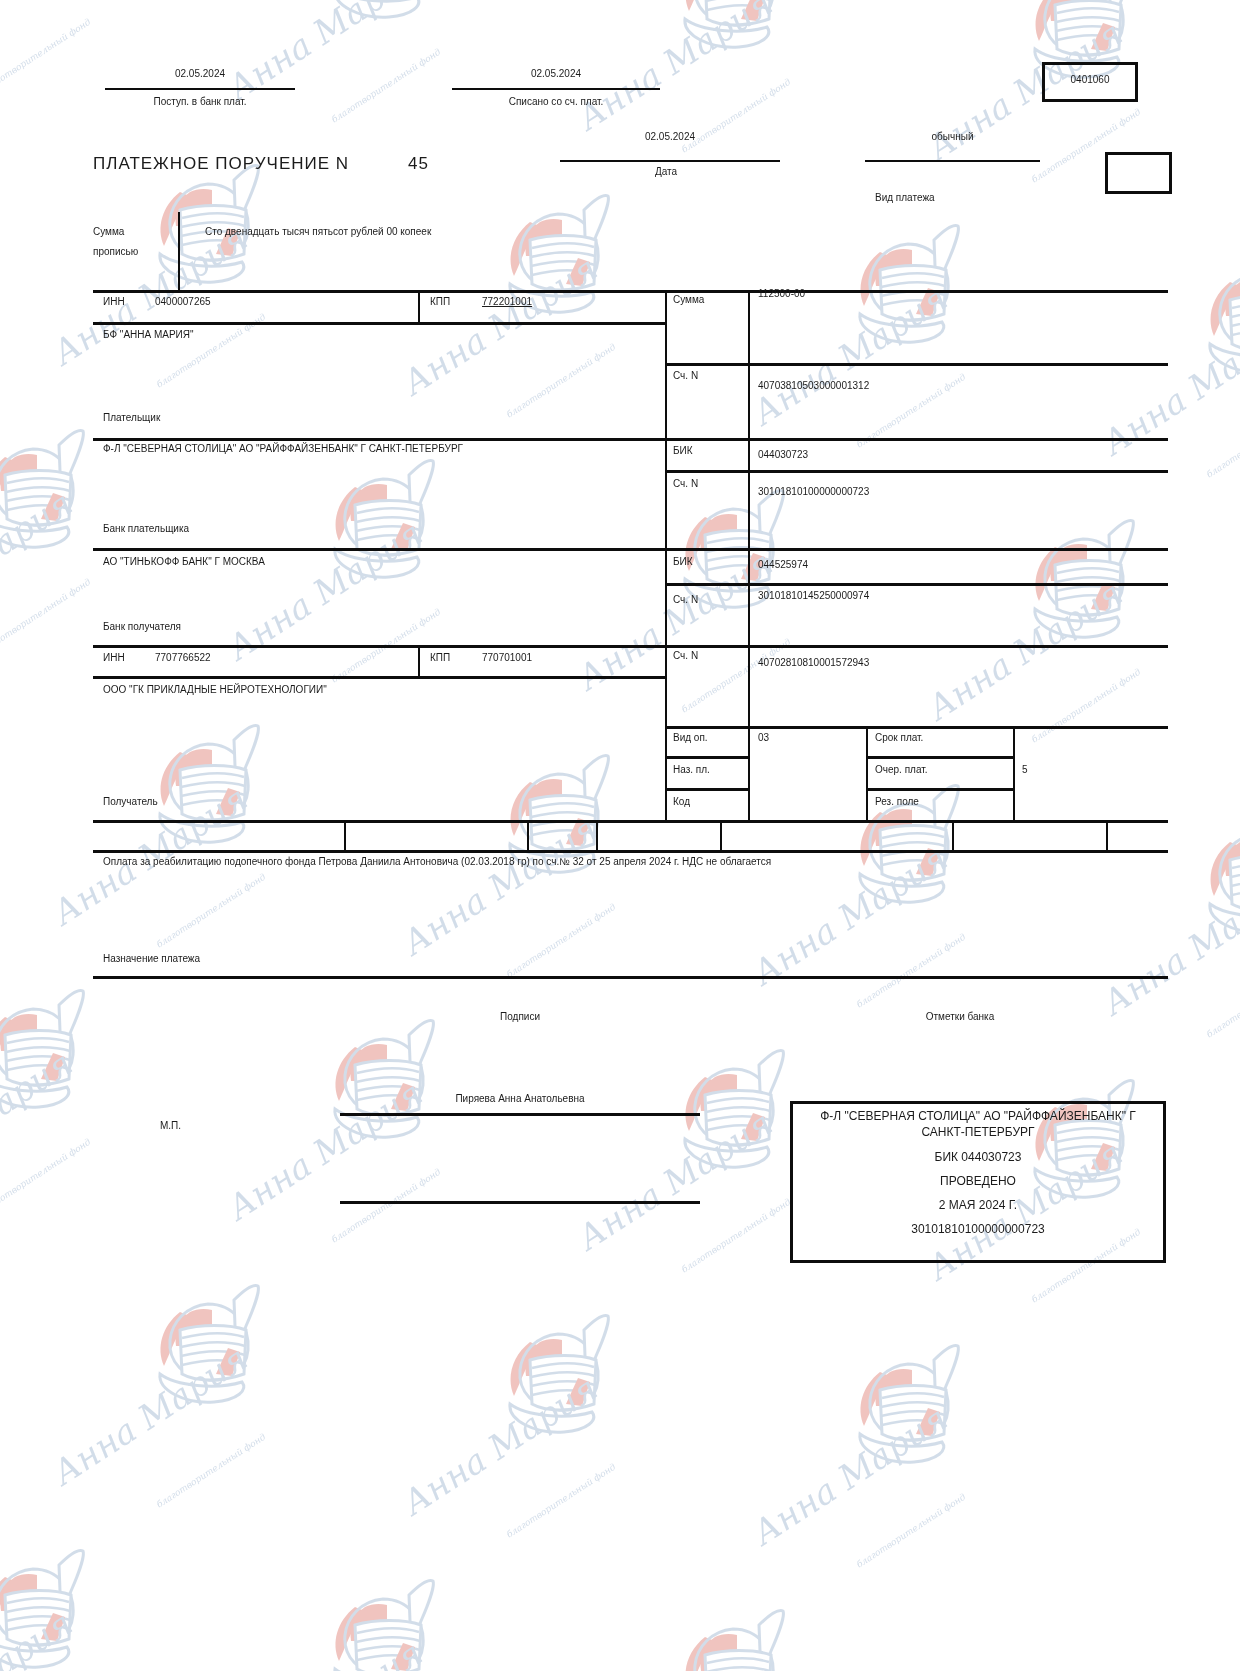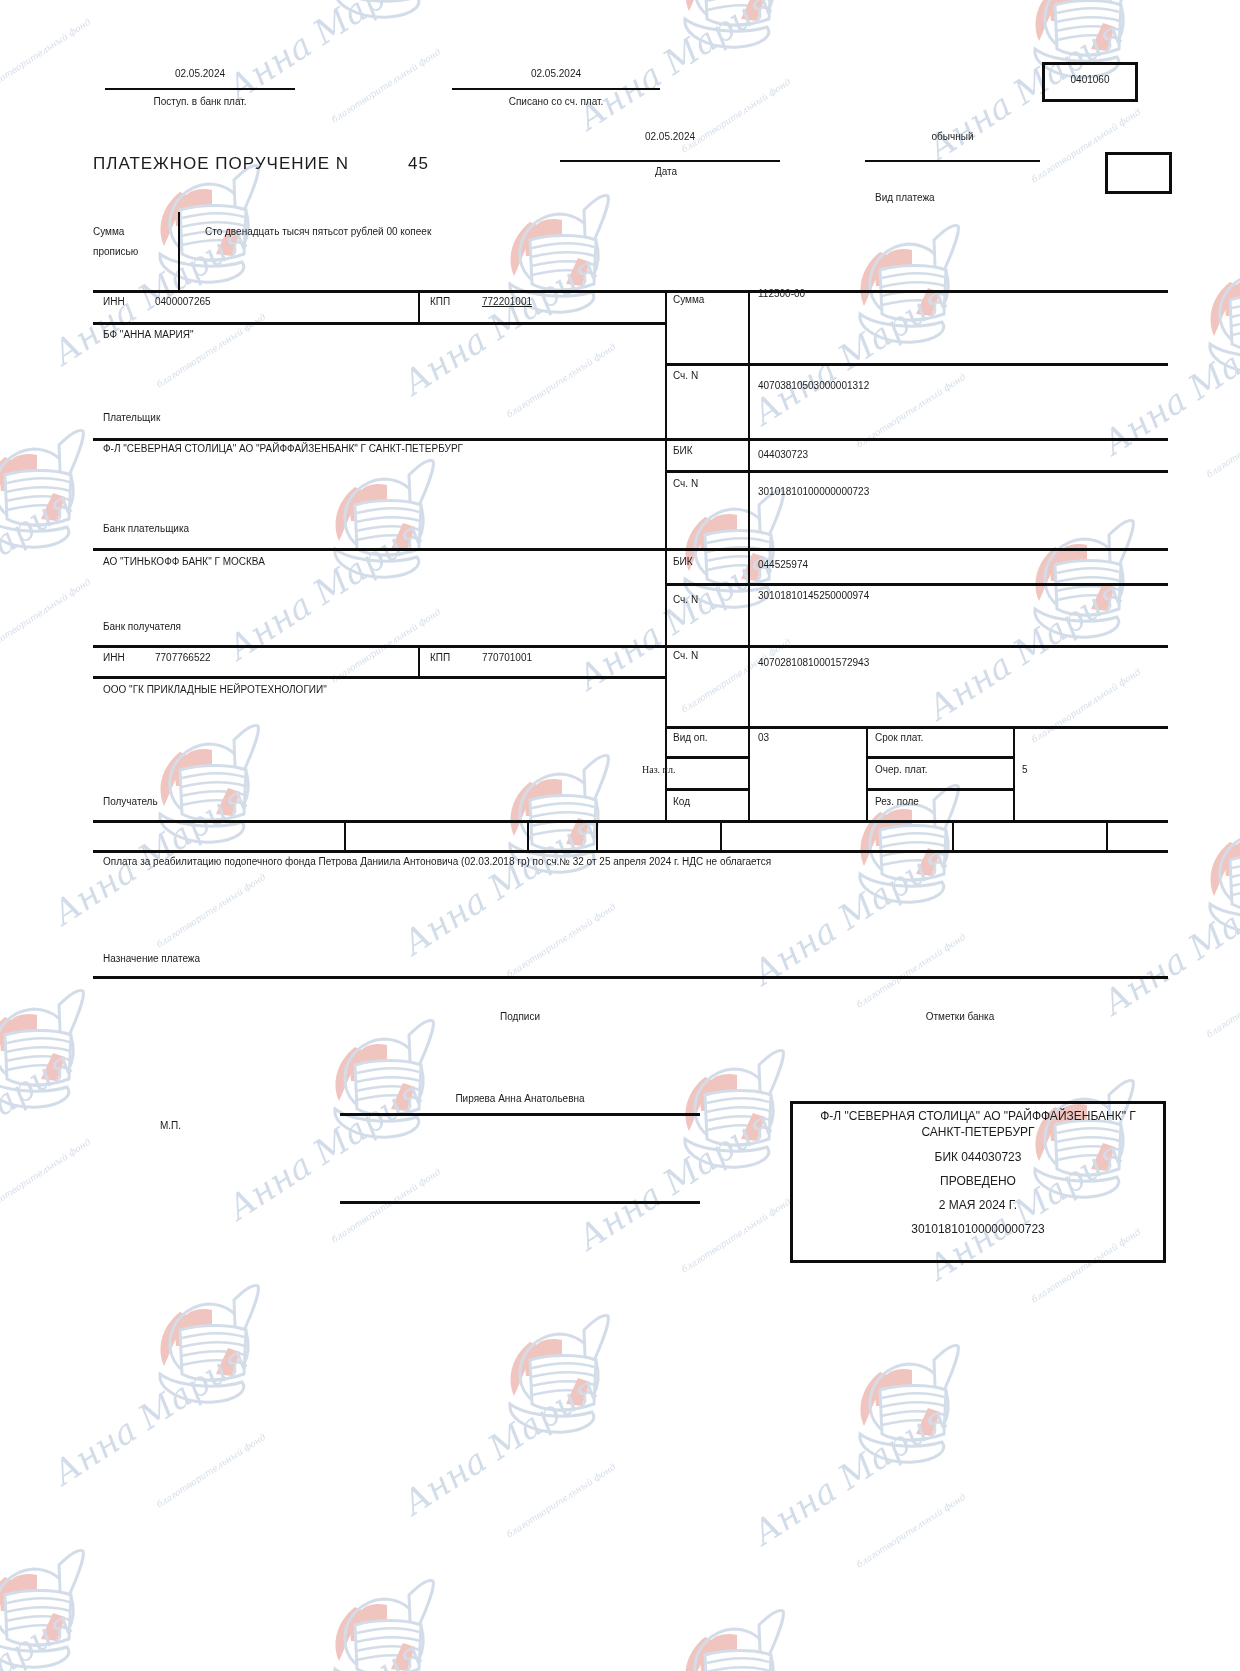--- a/index.html
+++ b/index.html
@@ -515,21 +515,21 @@
     <div class="t" style="left:155px;top:652px;">7707766522</div>
     <div class="t" style="left:430px;top:652px;">КПП</div>
     <div class="t" style="left:482px;top:652px;">770701001</div>
     <div class="t" style="left:673px;top:650px;">Сч. N</div>
     <div class="t" style="left:758px;top:657px;">40702810810001572943</div>
     <div class="t" style="left:103px;top:684px;">ООО "ГК ПРИКЛАДНЫЕ НЕЙРОТЕХНОЛОГИИ"</div>
 
     <div class="t" style="left:673px;top:732px;">Вид оп.</div>
     <div class="t" style="left:758px;top:732px;">03</div>
     <div class="t" style="left:875px;top:732px;">Срок плат.</div>
-    <div class="t" style="left:642px;top:764px;font-family:Liberation Serif, serif;">Наз. пл.</div>
+    <div class="t" style="left:673px;top:764px;">Наз. пл.</div>
     <div class="t" style="left:875px;top:764px;">Очер. плат.</div>
     <div class="t" style="left:1022px;top:764px;">5</div>
     <div class="t" style="left:673px;top:796px;">Код</div>
     <div class="t" style="left:875px;top:796px;">Рез. поле</div>
     <div class="t" style="left:103px;top:796px;">Получатель</div>
 
     <div class="t wrap" style="left:103px;top:856px;width:1055px;">Оплата за реабилитацию подопечного фонда Петрова Даниила Антоновича (02.03.2018 гр) по сч.№  32 от 25 апреля 2024 г. НДС не облагается</div>
     <div class="t" style="left:103px;top:953px;">Назначение платежа</div>
 
     <div class="t ctr" style="left:450px;top:1011px;width:140px;">Подписи</div>

